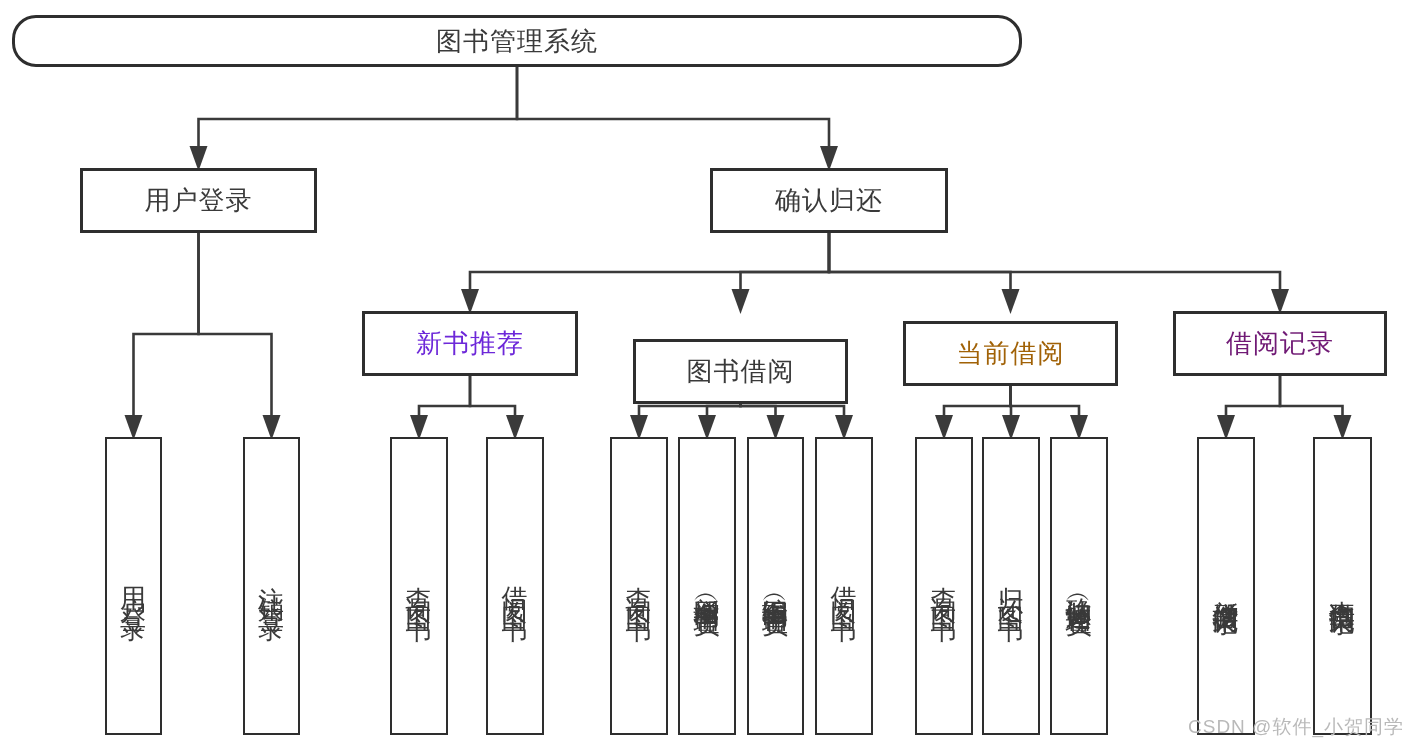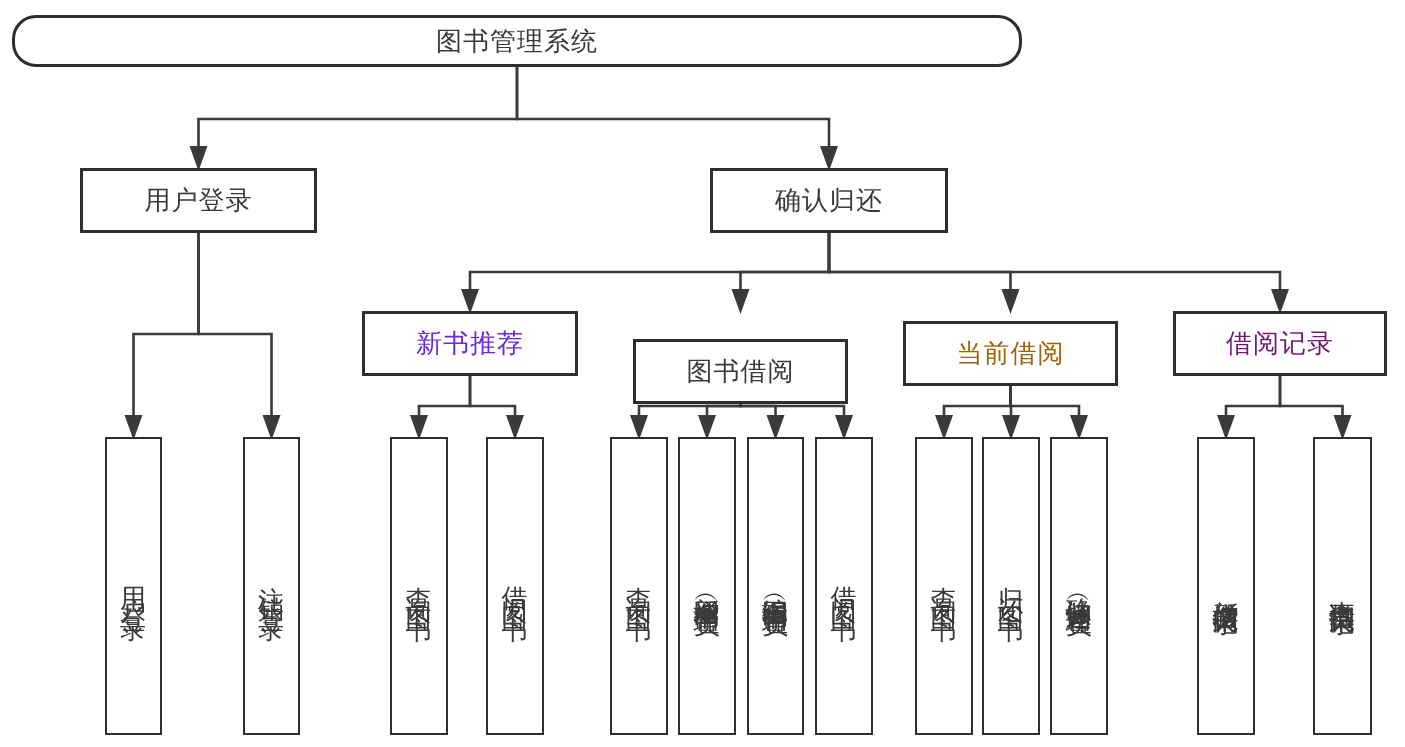--- a/index.html
+++ b/index.html
@@ -111,13 +111,14 @@
       <div class="node v short level-4" style="left: 610px; top: 437px; width: 58px; height: 298px; border-color: rgb(46, 46, 46); color: rgb(58, 58, 58);">查询图书</div>
       <div class="node v long level-4" style="left: 678px; top: 437px; width: 58px; height: 298px; border-color: rgb(46, 46, 46); color: rgb(58, 58, 58);">新增图书（管理员）</div>
       <div class="node v long level-4" style="left: 747px; top: 437px; width: 57px; height: 298px; border-color: rgb(46, 46, 46); color: rgb(58, 58, 58);">编辑图书（管理员）</div>
       <div class="node v short level-4" style="left: 815px; top: 437px; width: 58px; height: 298px; border-color: rgb(46, 46, 46); color: rgb(58, 58, 58);">借阅图书</div>
       <div class="node v short level-4" style="left: 915px; top: 437px; width: 58px; height: 298px; border-color: rgb(46, 46, 46); color: rgb(58, 58, 58);">查询图书</div>
       <div class="node v short level-4" style="left: 982px; top: 437px; width: 58px; height: 298px; border-color: rgb(46, 46, 46); color: rgb(58, 58, 58);">归还图书</div>
       <div class="node v long level-4" style="left: 1050px; top: 437px; width: 58px; height: 298px; border-color: rgb(46, 46, 46); color: rgb(58, 58, 58);">确认归还（管理员）</div>
       <div class="node v long level-4" style="left: 1197px; top: 437px; width: 58px; height: 298px; border-color: rgb(46, 46, 46); color: rgb(58, 58, 58);">新增借阅记录</div>
       <div class="node v long level-4" style="left: 1313px; top: 437px; width: 59px; height: 298px; border-color: rgb(46, 46, 46); color: rgb(58, 58, 58);">查询借阅记录</div>
     </div>
+  <div class="watermark" style="color: rgb(185, 185, 185);">CSDN @软件_小贺同学</div>
 </div>
 
 </body></html>

